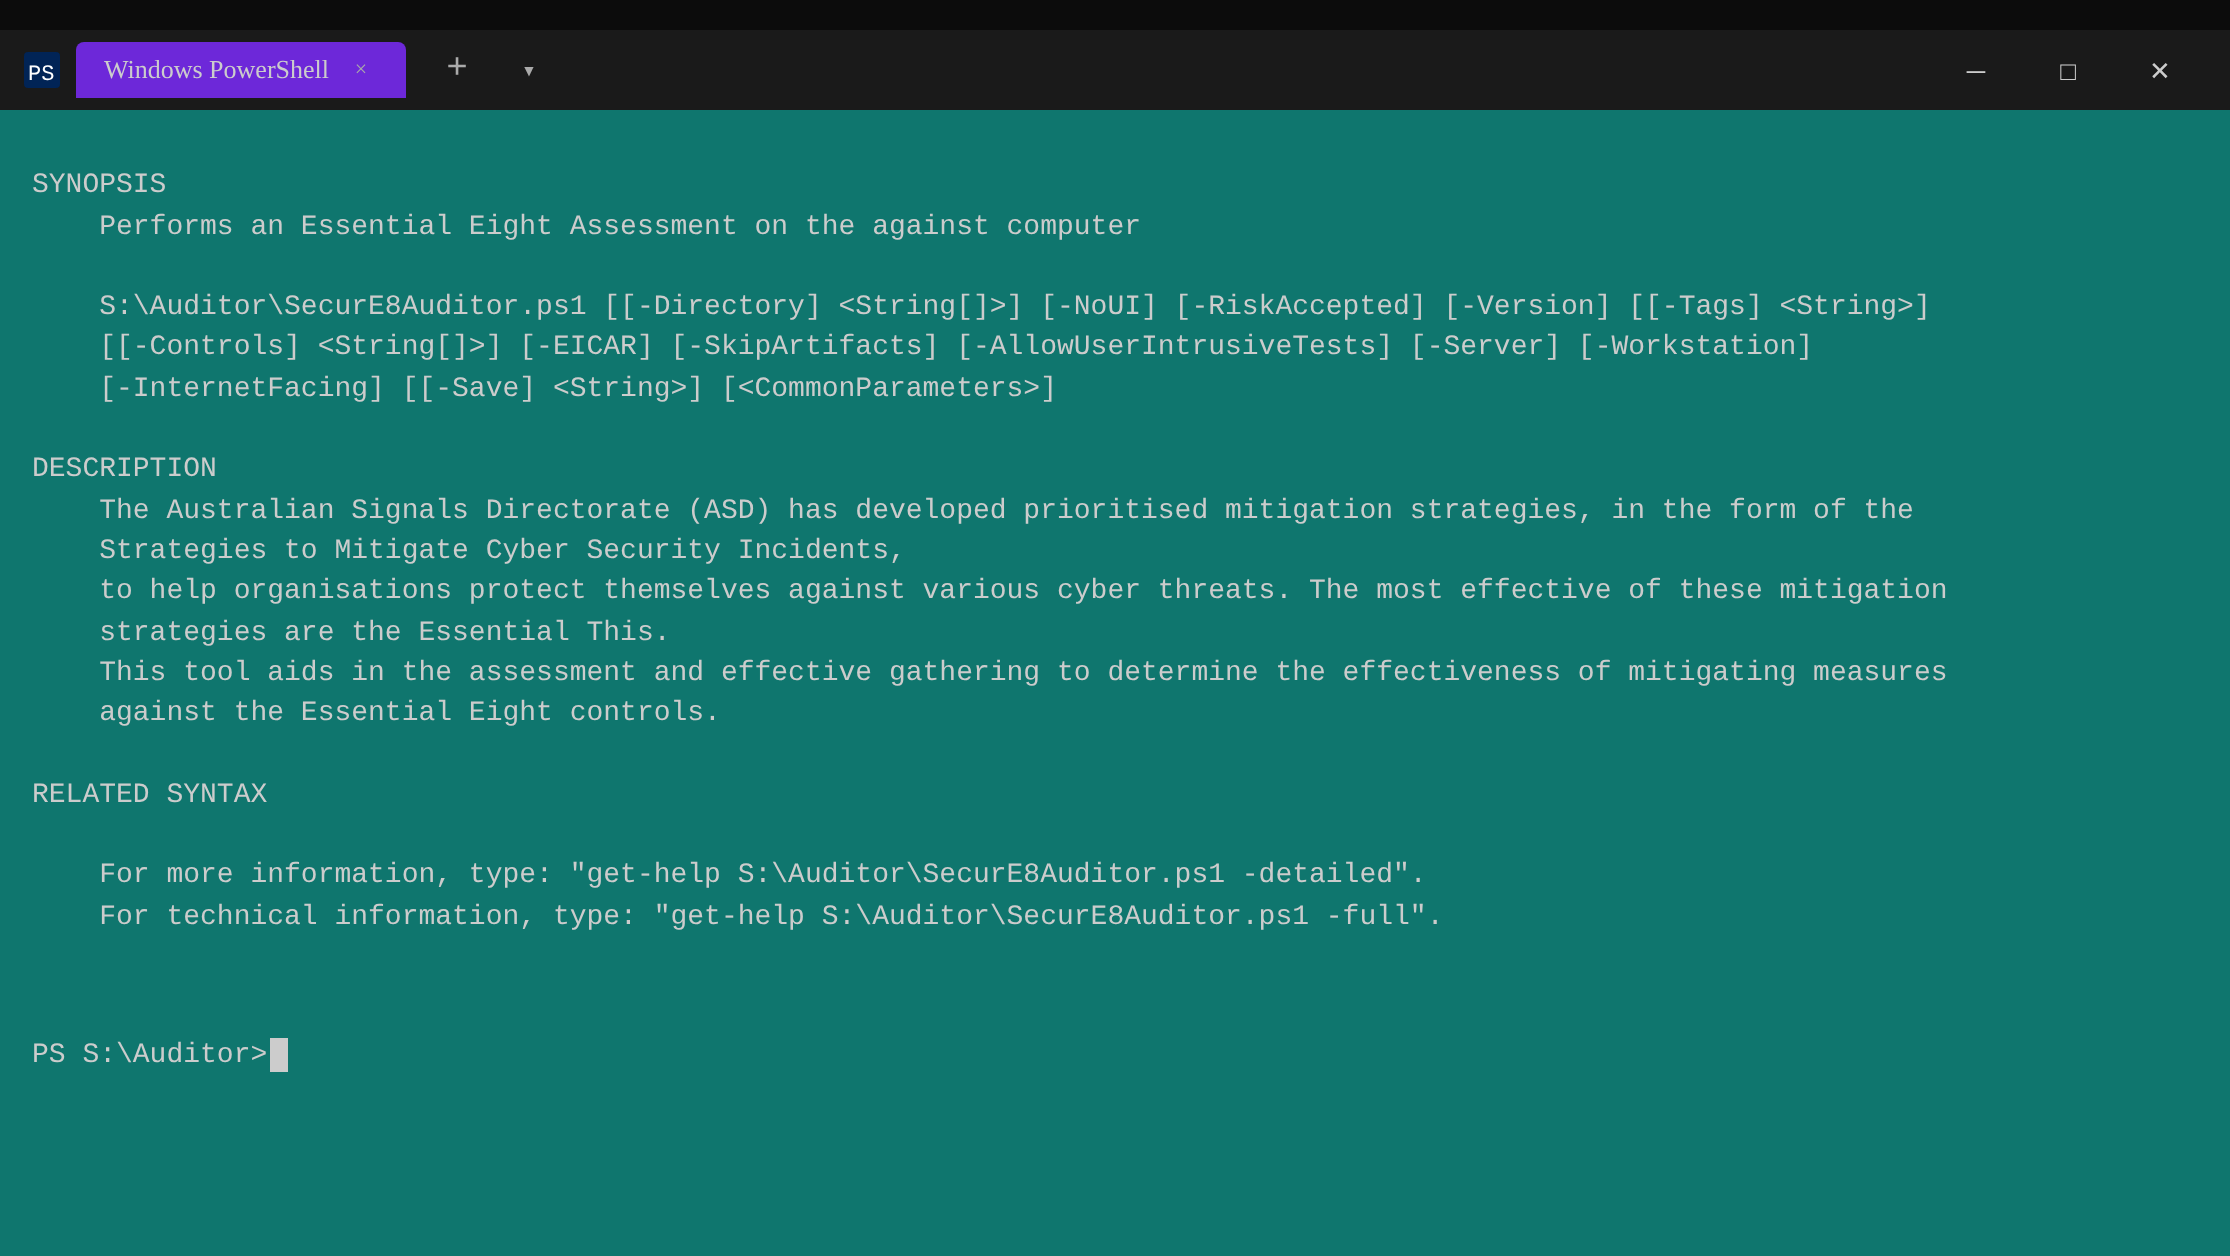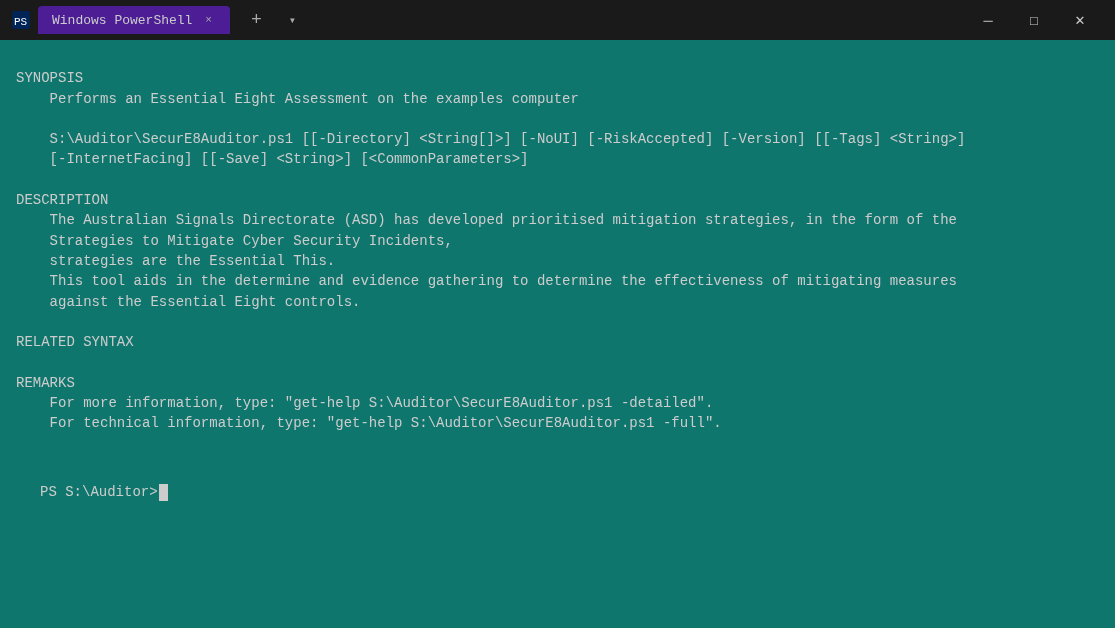--- a/index.html
+++ b/index.html
@@ -24,20 +24,21 @@
       flex-direction: column;
     }
 
     .titlebar {
       background: #1a1a1a;
       height: 40px;
       display: flex;
       align-items: center;
       padding: 12px 12px;
       flex-shrink: 0;
+      margin-top: 15px;
     }
 
     .titlebar-left {
       display: flex;
       align-items: center;
       gap: 8px;
     }
 
     .titlebar-icon {
       width: 18px;
@@ -49,25 +50,25 @@
 
     .titlebar-icon svg {
       width: 18px;
       height: 18px;
     }
 
     .tab {
       display: flex;
       align-items: center;
       gap: 8px;
-      background: #4c1d95;
+      background: #6d28d9;
       padding: 6px 14px;
       border-radius: 4px 4px 0 0;
       color: #cccccc;
-      font-family: Liberation Mono, monospace;
+      font-family: Liberation Serif, serif;
       font-size: 13px;
     }
 
     .tab-close {
       width: 16px;
       height: 16px;
       display: flex;
       align-items: center;
       justify-content: center;
       border-radius: 50%;
@@ -143,21 +144,20 @@
 
     .section-header {
       color: #cccccc;
       font-weight: normal;
     }
 
     .prompt-line {
       display: flex;
       align-items: center;
       margin-top: 8px;
-      margin-left: 24px;
     }
 
     .cursor {
       display: inline-block;
       width: 9px;
       height: 17px;
       background: #cccccc;
       margin-left: 1px;
       animation: blink 1s step-end infinite;
     }
@@ -192,43 +192,44 @@
       <div class="ctrl-btn">─</div>
       <div class="ctrl-btn">□</div>
       <div class="ctrl-btn close">✕</div>
     </div>
   </div>
 
   <div class="terminal-body">
     <div class="empty"></div>
 
     <span class="line section-header">SYNOPSIS</span>
-    <span class="line">    Performs an Essential Eight Assessment on the examples computer</span>
+    <span class="line">    Performs an Essential Eight Assessment on the against computer</span>
 
     <div class="empty"></div>
 
     <span class="line">    S:\Auditor\SecurE8Auditor.ps1 [[-Directory] &lt;String[]&gt;] [-NoUI] [-RiskAccepted] [-Version] [[-Tags] &lt;String&gt;]</span>
+    <span class="line">    [[-Controls] &lt;String[]&gt;] [-EICAR] [-SkipArtifacts] [-AllowUserIntrusiveTests] [-Server] [-Workstation]</span>
     <span class="line">    [-InternetFacing] [[-Save] &lt;String&gt;] [&lt;CommonParameters&gt;]</span>
 
     <div class="empty"></div>
 
     <span class="line section-header">DESCRIPTION</span>
     <span class="line">    The Australian Signals Directorate (ASD) has developed prioritised mitigation strategies, in the form of the</span>
     <span class="line">    Strategies to Mitigate Cyber Security Incidents,</span>
+    <span class="line">    to help organisations protect themselves against various cyber threats. The most effective of these mitigation</span>
     <span class="line">    strategies are the Essential This.</span>
-    <span class="line">    This tool aids in the determine and evidence gathering to determine the effectiveness of mitigating measures</span>
+    <span class="line">    This tool aids in the assessment and effective gathering to determine the effectiveness of mitigating measures</span>
     <span class="line">    against the Essential Eight controls.</span>
 
     <div class="empty"></div>
 
     <span class="line section-header">RELATED SYNTAX</span>
 
     <div class="empty"></div>
 
-    <span class="line section-header">REMARKS</span>
     <span class="line">    For more information, type: "get-help S:\Auditor\SecurE8Auditor.ps1 -detailed".</span>
     <span class="line">    For technical information, type: "get-help S:\Auditor\SecurE8Auditor.ps1 -full".</span>
 
     <div class="empty"></div>
     <div class="empty"></div>
 
     <div class="prompt-line">
       <span class="line">PS S:\Auditor&gt;</span>
       <span class="cursor"></span>
     </div>

